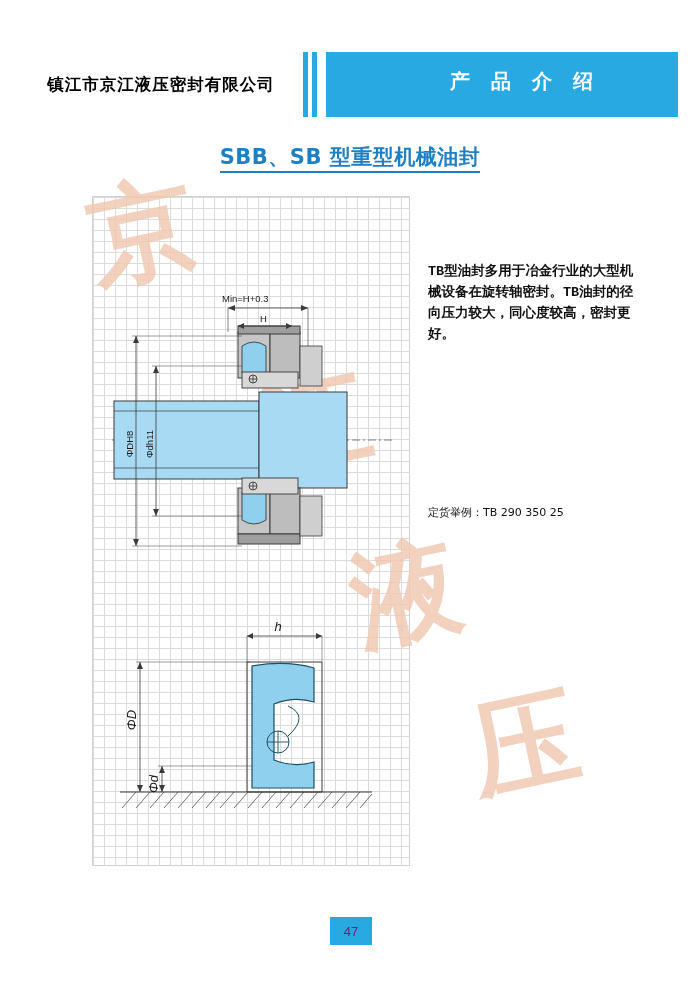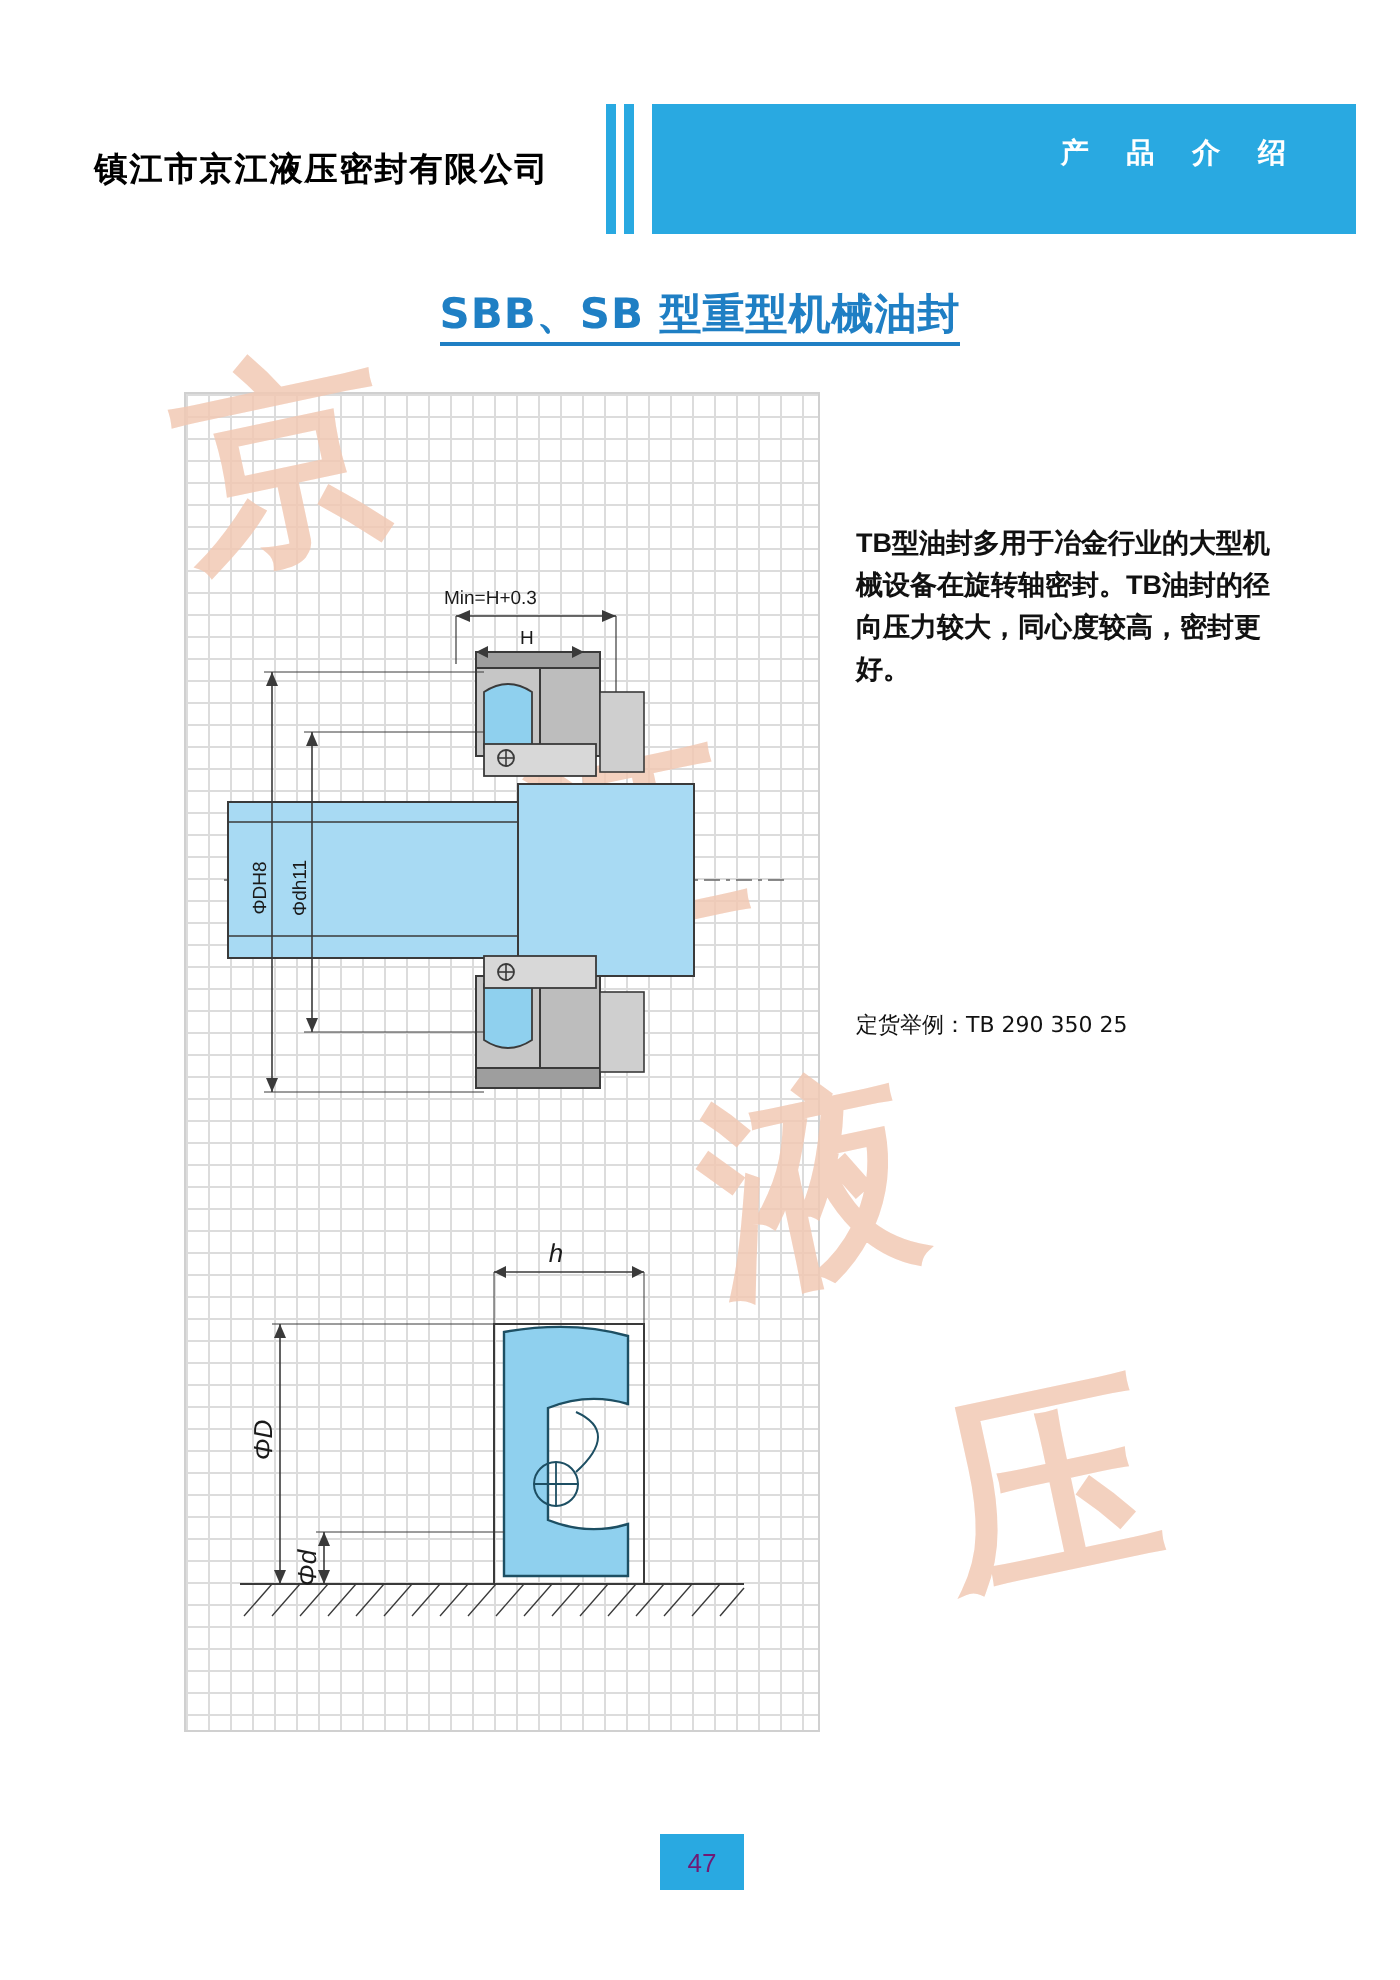--- a/index.html
+++ b/index.html
@@ -50,24 +50,24 @@
     display: block;
   }
   .header-stripes i:nth-child(1) { left: 3px; }
   .header-stripes i:nth-child(2) { left: 12px; }
   .header-title {
     position: absolute;
     left: 450px; top: 68px;
     width: 200px;
     font-family: "DejaVu Sans", "Liberation Sans", sans-serif;
     font-weight: bold;
-    font-size: 14px;
+    font-size: 20px;
     letter-spacing: 7px;
     color: #ffffff;
-    text-align: right;
+    text-align: left;
   }
   
   .page-title {
     position: absolute;
     left: 0; top: 143px;
     width: 700px;
     text-align: center;
     font-family: "DejaVu Sans", "Liberation Sans", sans-serif;
     font-weight: bold;
     font-size: 21px;
@@ -99,21 +99,21 @@
   }
   .wm1 { left: 88px;  top: 178px; font-size: 108px; transform: rotate(-12deg); }
   .wm2 { left: 262px; top: 370px; font-size: 108px; transform: rotate(-12deg); }
   .wm3 { left: 352px; top: 540px; font-size: 108px; transform: rotate(-12deg); }
   .wm4 { left: 470px; top: 690px; font-size: 108px; transform: rotate(-12deg); }
   
   .desc-block {
     position: absolute;
     left: 428px; top: 262px;
     width: 210px;
-    font-family: Liberation Sans, sans-serif;
+    font-family: Liberation Mono, monospace;
     font-weight: bold;
     font-size: 13.5px;
     line-height: 1.55;
     color: #111111;
   }
   .spec-block {
     position: absolute;
     left: 428px; top: 396px;
     width: 215px;
     font-family: "DejaVu Sans", "Liberation Sans", sans-serif;

